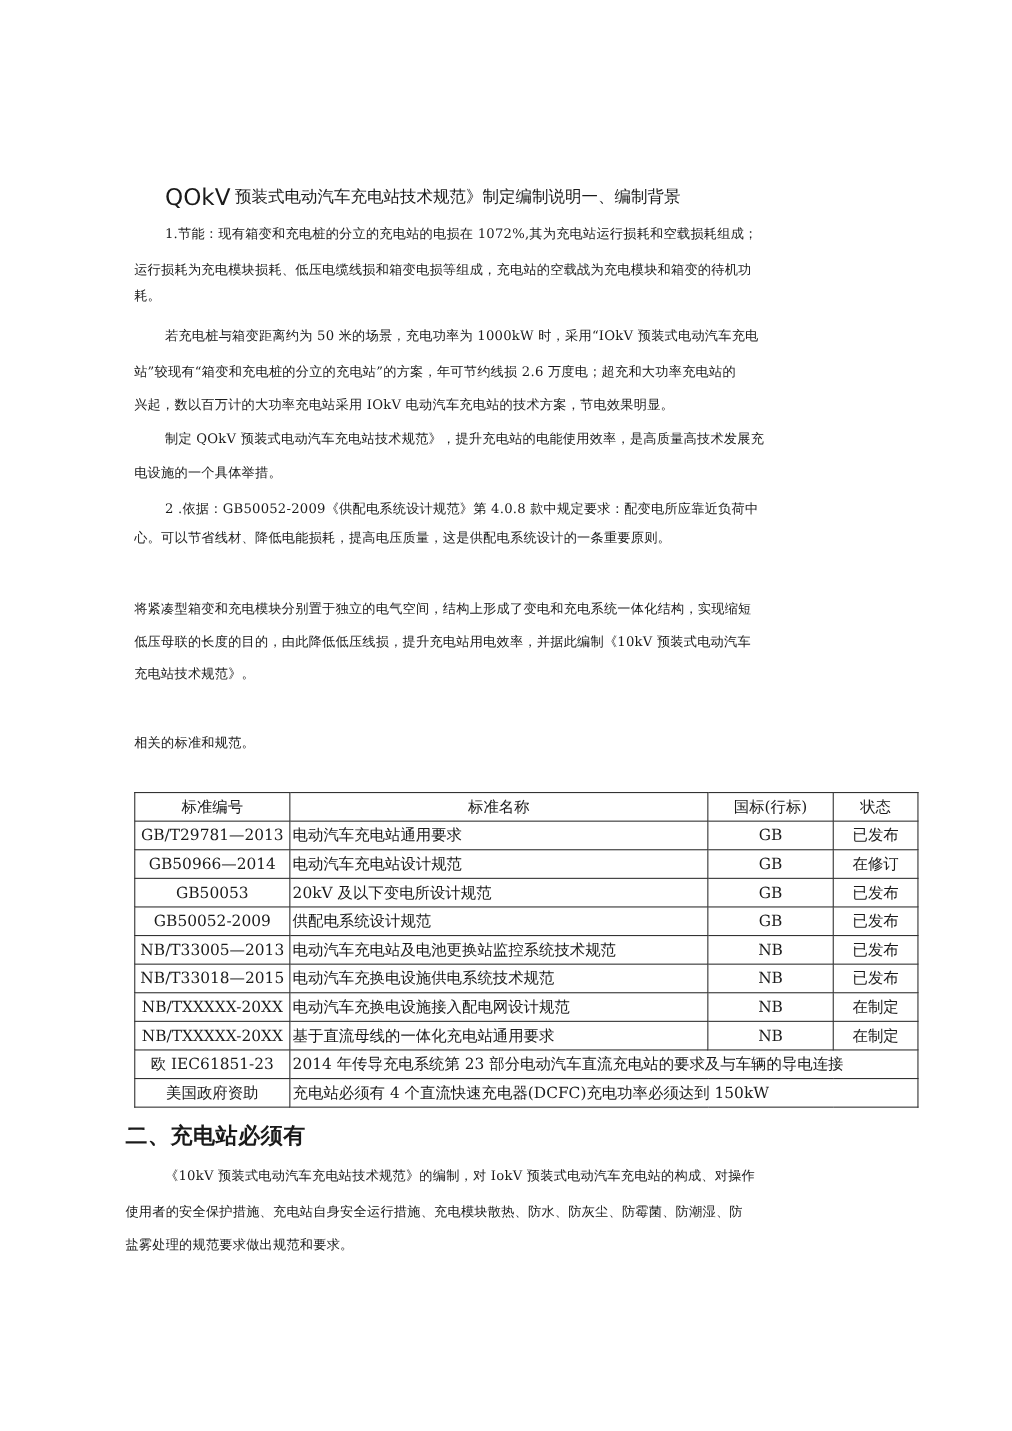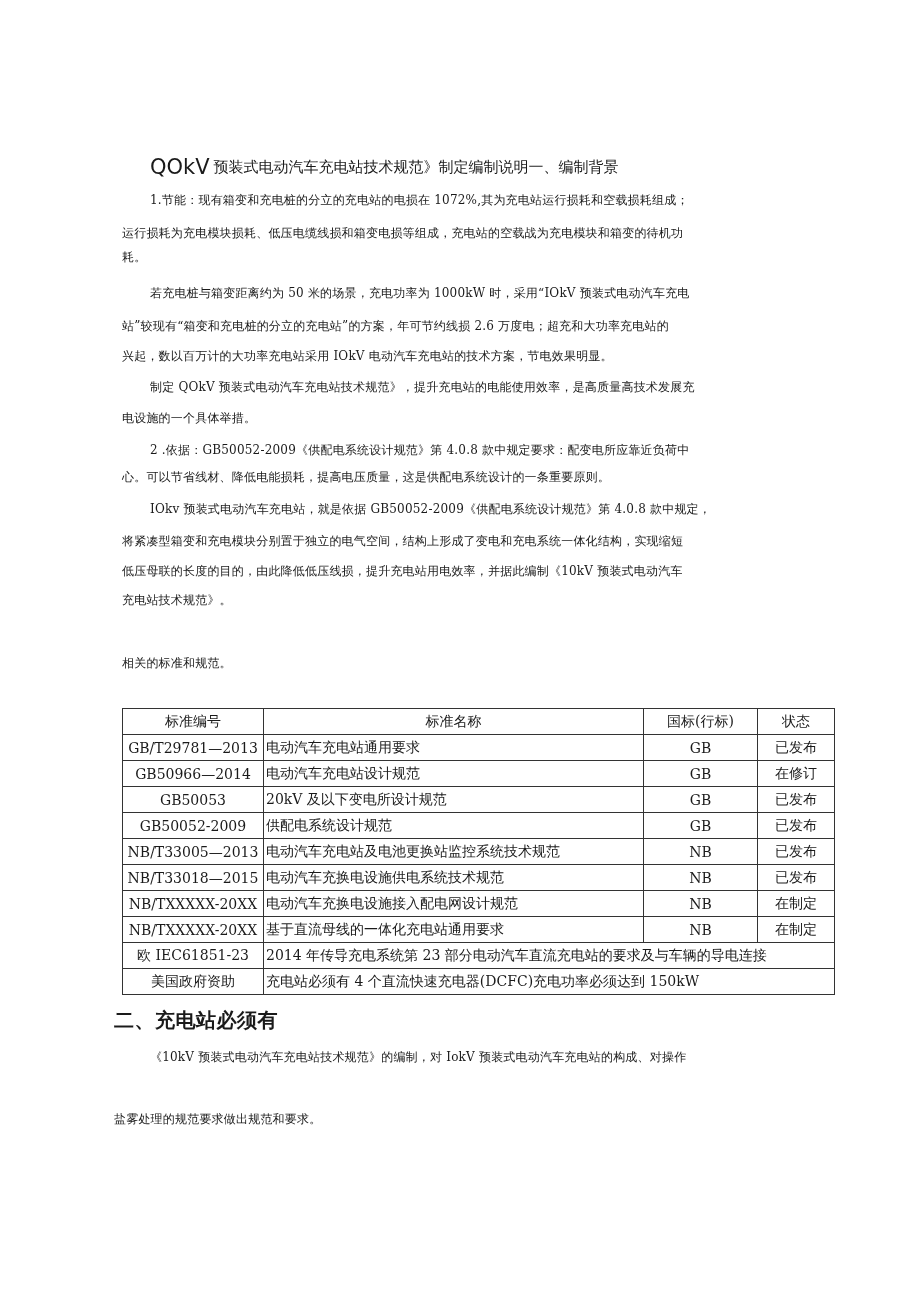--- a/index.html
+++ b/index.html
@@ -1,18 +1,18 @@
 <!DOCTYPE html>
 <html><head>
 <meta charset="utf-8">
 <style>
   html, body { margin: 0; padding: 0; background: #ffffff; }
   body { width: 920px; height: 1301px; position: relative; overflow: hidden;
          font-family: "DejaVu Serif", "Liberation Serif", serif; color: #1a1a1a; }
-  .page { position: absolute; left: 0; top: 4px; width: 920px; height: 1154px; }
+  .page { position: absolute; left: 0; top: 16px; width: 920px; height: 1154px; }
   .line { position: absolute; font-size: 12px; line-height: 20px; white-space: nowrap; letter-spacing: 0.2px; }
   .title-line { position: absolute; left: 150px; top: 152px; font-size: 15px; line-height: 22px; white-space: nowrap; }
   .title-prefix { font-family: "DejaVu Sans", "Liberation Sans", sans-serif; font-size: 21px; vertical-align: -2px; margin-right: 4px; }
   .h2 { position: absolute; left: 114px; top: 1002px; font-family: "DejaVu Sans", "Liberation Sans", sans-serif;
         font-size: 20px; font-weight: bold; line-height: 28px; letter-spacing: 0.5px; }
   table.std { position: absolute; left: 122px; top: 704px; width: 712px; border-collapse: collapse;
               font-size: 14px; table-layout: fixed; }
   table.std td, table.std th { border: 1px solid #333; height: 25px; padding: 0 2px; font-weight: normal;
               white-space: nowrap; overflow: hidden; }
   table.std th { text-align: center; }
@@ -37,21 +37,20 @@
   <div class="line" style="left:150px; top:279px;">若充电桩与箱变距离约为 50 米的场景，充电功率为 1000kW 时，采用“IOkV 预装式电动汽车充电</div>
   <div class="line" style="left:122px; top:312px;">站”较现有“箱变和充电桩的分立的充电站”的方案，年可节约线损 2.6 万度电；超充和大功率充电站的</div>
   <div class="line" style="left:150px; top:373px;">制定 QOkV 预装式电动汽车充电站技术规范》，提升充电站的电能使用效率，是高质量高技术发展充</div>
 
   <div class="line" style="left:122px; top:342px;">兴起，数以百万计的大功率充电站采用 IOkV 电动汽车充电站的技术方案，节电效果明显。</div>
   <div class="line" style="left:122px; top:404px;">电设施的一个具体举措。</div>
 
   <div class="line" style="left:150px; top:436px;">2 .依据：GB50052-2009《供配电系统设计规范》第 4.0.8 款中规定要求：配变电所应靠近负荷中</div>
   <div class="line" style="left:122px; top:463px;">心。可以节省线材、降低电能损耗，提高电压质量，这是供配电系统设计的一条重要原则。</div>
 
-  <div class="line" style="left:150px; top:495px;">IOkv 预装式电动汽车充电站，就是依据 GB50052-2009《供配电系统设计规范》第 4.0.8 款中规定，</div>
   <div class="line" style="left:122px; top:527px;">将紧凑型箱变和充电模块分别置于独立的电气空间，结构上形成了变电和充电系统一体化结构，实现缩短</div>
   <div class="line" style="left:122px; top:557px;">低压母联的长度的目的，由此降低低压线损，提升充电站用电效率，并据此编制《10kV 预装式电动汽车</div>
   <div class="line" style="left:122px; top:586px;">充电站技术规范》。</div>
 
   <div class="line" style="left:122px; top:649px;">相关的标准和规范。</div>
 
   <table class="std">
     <colgroup>
       <col style="width:141px">
       <col style="width:380px">
@@ -120,15 +119,16 @@
     <tr>
       <td class="c-code">美国政府资助</td>
       <td class="c-name" colspan="3">充电站必须有 4 个直流快速充电器(DCFC)充电功率必须达到 150kW</td>
     </tr>
   </tbody>
     </table>
 
   <div class="h2">二、充电站必须有</div>
 
   <div class="line" style="left:150px; top:1043px;text-align:right;">《10kV 预装式电动汽车充电站技术规范》的编制，对 IokV 预装式电动汽车充电站的构成、对操作</div>
+  <div class="line" style="left:114px; top:1075px;">使用者的安全保护措施、充电站自身安全运行措施、充电模块散热、防水、防灰尘、防霉菌、防潮湿、防</div>
   <div class="line" style="left:114px; top:1105px;">盐雾处理的规范要求做出规范和要求。</div>
 
 </div>
 
 </body></html>

